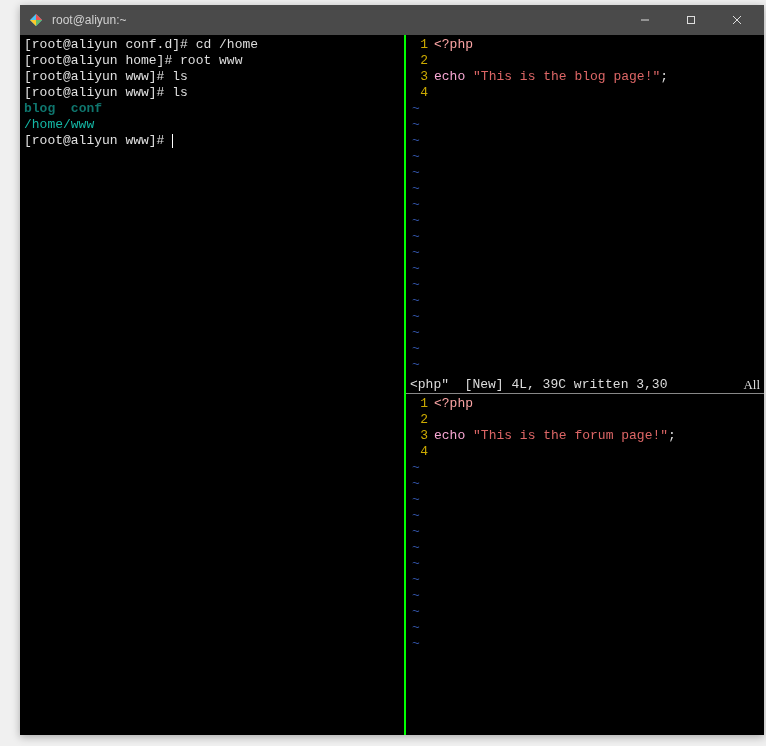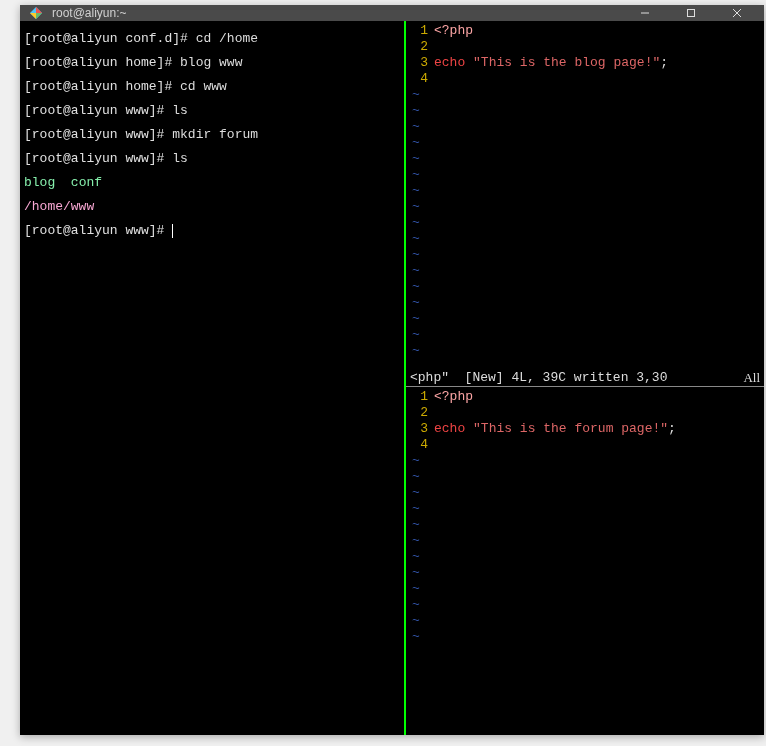--- a/index.html
+++ b/index.html
@@ -16,21 +16,21 @@
       left: 20px;
       top: 5px;
       width: 744px;
       height: 730px;
       background: #000;
       display: flex;
       flex-direction: column;
       box-shadow: 0 2px 8px rgba(0,0,0,0.3);
     }
     .titlebar {
-      height: 16px;
+      height: 30px;
       background: #4a4a4a;
       display: flex;
       align-items: center;
       padding: 0 4px 0 8px;
       color: #d0d0d0;
       font-size: 12px;
       font-family: "Segoe UI", sans-serif;
     }
     .app-icon {
       width: 16px; height: 16px;
@@ -83,37 +83,37 @@
       border-bottom: 1px solid #888;
       color: #ddd;
       display: flex;
       align-items: center;
       padding: 0 4px;
       font-size: 13px;
     }
     .status-left { flex: 1; white-space: pre; }
     .status-right { white-space: pre; font-family: Liberation Serif, serif; }
 
-    .line { white-space: pre; line-height: 16px; margin-top: 8px; }
+    .line { white-space: pre; line-height: 16px; }
     .prompt { color: #e0e0e0; }
-    .dir-blue { color: #86efac; }
-    .path-cyan { color: #f9a8d4; text-align: center; }
+    .dir-blue { color: #0f766e; font-weight: bold; }
+    .path-cyan { color: #14b8a6; text-align: center; }
     .cursor {
       display: inline-block;
       width: 1px; height: 14px;
       background: #fff;
       vertical-align: text-bottom;
     }
 
     .code-area { padding: 2px 0 2px 4px; flex: 1; overflow: hidden; }
     .code-line { display: flex; line-height: 16px; white-space: pre; }
     .gutter { width: 24px; text-align: right; color: #ccaa00; padding-right: 6px; }
     .tilde-line .gutter { color: #3355aa; text-align: left; padding-left: 2px; padding-right: 0; }
     .php-tag { color: #fca5a5; }
-    .keyword { color: #ef4444; }
+    .keyword { color: #f9a8d4; }
     .string { color: #dd6666; }
     .plain { color: #ddd; }
   </style>
 </head>
 <body>
 
 <div class="window">
   <div class="titlebar">
     <span class="app-icon">
       <svg width="14" height="14" viewBox="0 0 14 14">
@@ -140,24 +140,22 @@
             <line x1="1" y1="1" x2="9" y2="9" stroke="#ddd" stroke-width="1"></line>
             <line x1="9" y1="1" x2="1" y2="9" stroke="#ddd" stroke-width="1"></line>
           </svg>
       </div>
     </div>
   </div>
 
   <div class="content">
     <div class="left-pane" id="terminal">
         <div class="line"><span class="prompt">[root@aliyun conf.d]#</span><span> cd /home</span></div>
-        <div class="line"><span class="prompt">[root@aliyun home]#</span><span> blog www</span></div>
-        <div class="line"><span class="prompt">[root@aliyun home]#</span><span> cd www</span></div>
+        <div class="line"><span class="prompt">[root@aliyun home]#</span><span> root www</span></div>
         <div class="line"><span class="prompt">[root@aliyun www]#</span><span> ls</span></div>
-        <div class="line"><span class="prompt">[root@aliyun www]#</span><span> mkdir forum</span></div>
         <div class="line"><span class="prompt">[root@aliyun www]#</span><span> ls</span></div>
         <div class="line"><span class="dir-blue">blog</span>  <span class="dir-blue">conf</span></div>
         <div class="line"><span class="path-cyan">/home/www</span></div>
         <div class="line"><span class="prompt">[root@aliyun www]#</span><span> </span><span class="cursor"></span></div>
       </div>
     <div class="divider"></div>
     <div class="right-pane">
       <div class="editor-top">
         <div class="code-area" id="editor-top">
             <div class="code-line"><span class="gutter">1</span><span><span class="php-tag">&lt;?php</span></span></div>

